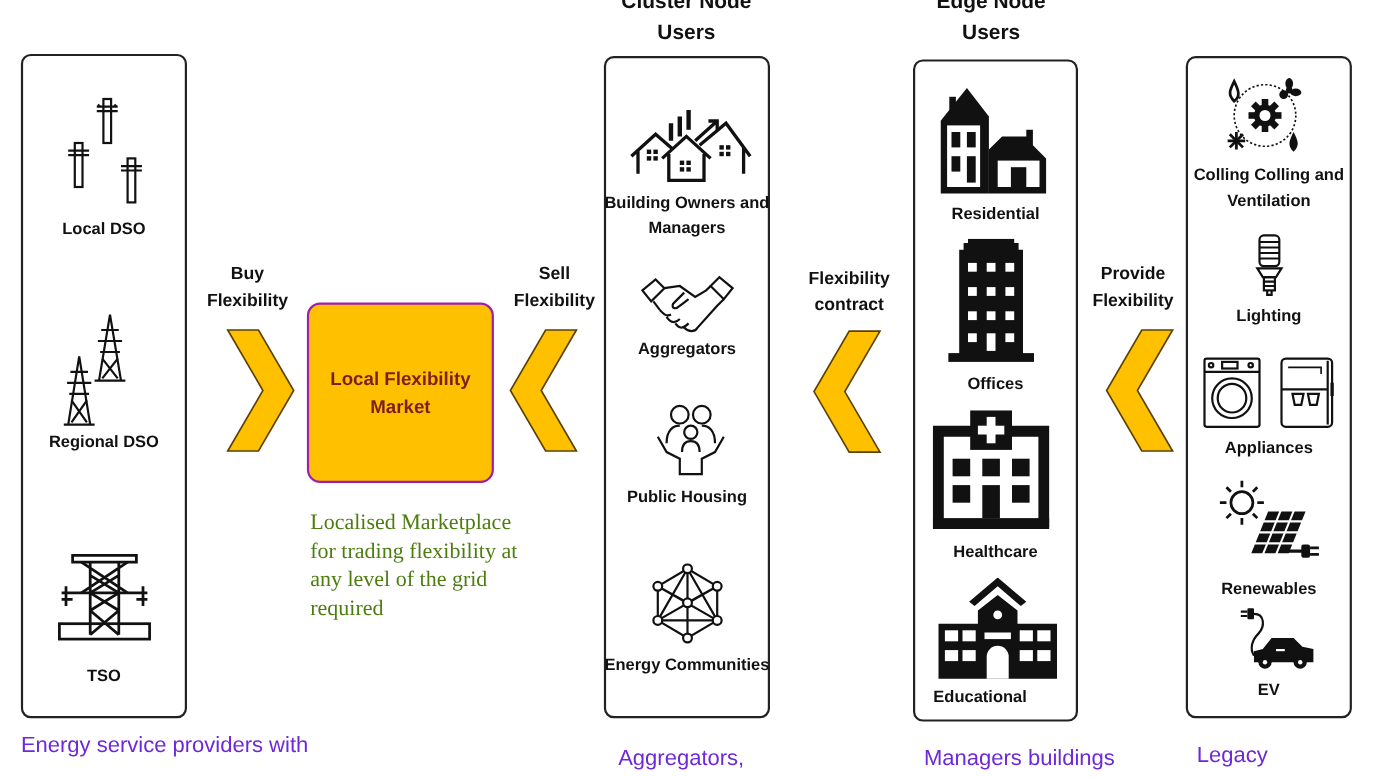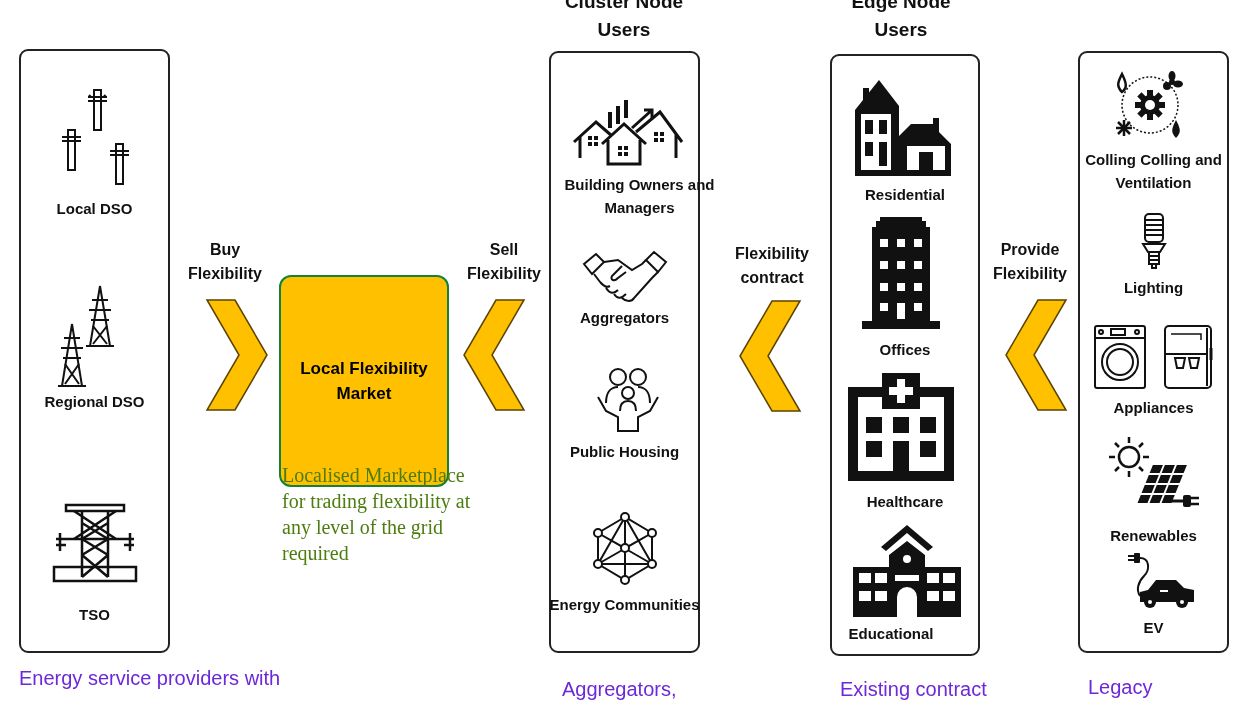--- a/index.html
+++ b/index.html
@@ -4,24 +4,24 @@
 <style>
   html, body { margin:0; padding:0; background:#ffffff; }
   body { width:1255px; height:706px; position:relative; overflow:hidden;
          font-family:"Liberation Sans", "DejaVu Sans", sans-serif; color:#111; }
   .col { position:absolute; border:2px solid #222; border-radius:9px; background:#fff; box-sizing:border-box; }
   .lbl { position:absolute; font-weight:bold; font-size:15px; text-align:center; line-height:23px; color:#111; }
   .hdr { position:absolute; font-weight:bold; font-size:19px; text-align:center; line-height:28px; color:#111; }
   .cap { position:absolute; font-size:20px; line-height:26px; color:#6d28d9; white-space:nowrap; }
   .icon { position:absolute; }
   .icon svg { display:block; }
-  .market { position:absolute; left:279px; top:275px; width:170px; height:212px; background:#FFC000;
-            border:2px solid #15803d; border-radius:12px; box-sizing:border-box;
+  .market { position:absolute; left:279px; top:275px; width:170px; height:164px; background:#FFC000;
+            border:2px solid #a21caf; border-radius:12px; box-sizing:border-box;
             display:flex; align-items:center; justify-content:center; text-align:center;
-            font-weight:bold; font-size:17px; line-height:25px; color:#000000; }
+            font-weight:bold; font-size:17px; line-height:25px; color:#7f1d1d; }
   .market span { display:block; width:140px; }
   .desc { position:absolute; left:282px; top:462px; width:200px; font-size:20px; line-height:26px; color:#4d7c0f;font-family:Liberation Serif, serif; }
 </style>
 </head>
 <body>
 
 <div class="hdr" style="left:549px; top:-12px; width:150px;">Cluster Node Users</div>
 <div class="hdr" style="left:826px; top:-12px; width:150px;">Edge Node Users</div>
 
 <div class="col" style="left:19px; top:49px; width:151px; height:604px;"></div>
@@ -119,21 +119,21 @@
         <rect x="52" y="48" width="4" height="4"></rect>
         <rect x="46" y="54" width="4" height="4"></rect>
         <rect x="52" y="54" width="4" height="4"></rect>
     <rect x="82" y="34" width="4" height="4"></rect>
         <rect x="88" y="34" width="4" height="4"></rect>
         <rect x="82" y="40" width="4" height="4"></rect>
         <rect x="88" y="40" width="4" height="4"></rect>
       </g>
   </svg>
 </div>
-<div class="lbl" style="left:549px; top:173px; width:151px;padding-left:15px;">Building Owners and Managers</div>
+<div class="lbl" style="left:549px; top:173px; width:151px;">Building Owners and Managers</div>
 
 <div class="icon" style="left:582px; top:248px;">
   <svg width="86" height="56" viewBox="0 0 86 56" fill="none" stroke="#111" stroke-width="2">
     <path d="M2 16 L14 6 L22 14 L10 26 Z"></path>
       <path d="M84 14 L72 4 L64 12 L76 24 Z"></path>
     <path d="M22 14 L36 12 L50 22 L60 16 L64 12"></path>
       <path d="M12 26 L18 34 M18 34 C22 38 24 40 28 38 M24 40 C28 46 32 46 36 42 M32 46 C36 52 40 50 44 46 M40 50 C44 54 50 54 52 50 L70 30 L76 24"></path>
     <path d="M40 18 L30 28 C28 32 32 34 36 30 L44 24"></path>
   </svg>
 </div>
@@ -257,21 +257,21 @@
         <rect x="22" y="66" width="12" height="10"></rect>
         <rect x="74" y="66" width="12" height="10"></rect>
         <rect x="90" y="66" width="12" height="10"></rect>
     <rect x="42" y="50" width="24" height="6"></rect>
         <path d="M44 92 V72 A10 10 0 0 1 64 72 V92 Z"></path>
       </g>
   </svg>
 </div>
 <div class="lbl" style="left:830px; top:622px; width:122px;">Educational</div>
 
-<div class="cap" style="left:840px; top:676px;">Existing contract</div>
+<div class="cap" style="left:840px; top:676px;">Managers buildings</div>
 
 <div class="lbl" style="left:982px; top:238px; width:96px; font-size:16px; line-height:24px;">
   <div>Provide</div>
   <div>Flexibility</div>
 </div>
 <div class="icon" style="left:1004px; top:298px;">
   <svg width="64" height="114" viewBox="0 0 64 114">
       <polygon points="62,2 34,2 2,57 34,112 62,112 30,57" fill="#FFC000" stroke="#5a4200" stroke-width="1.5"></polygon>
     </svg>
 </div>

